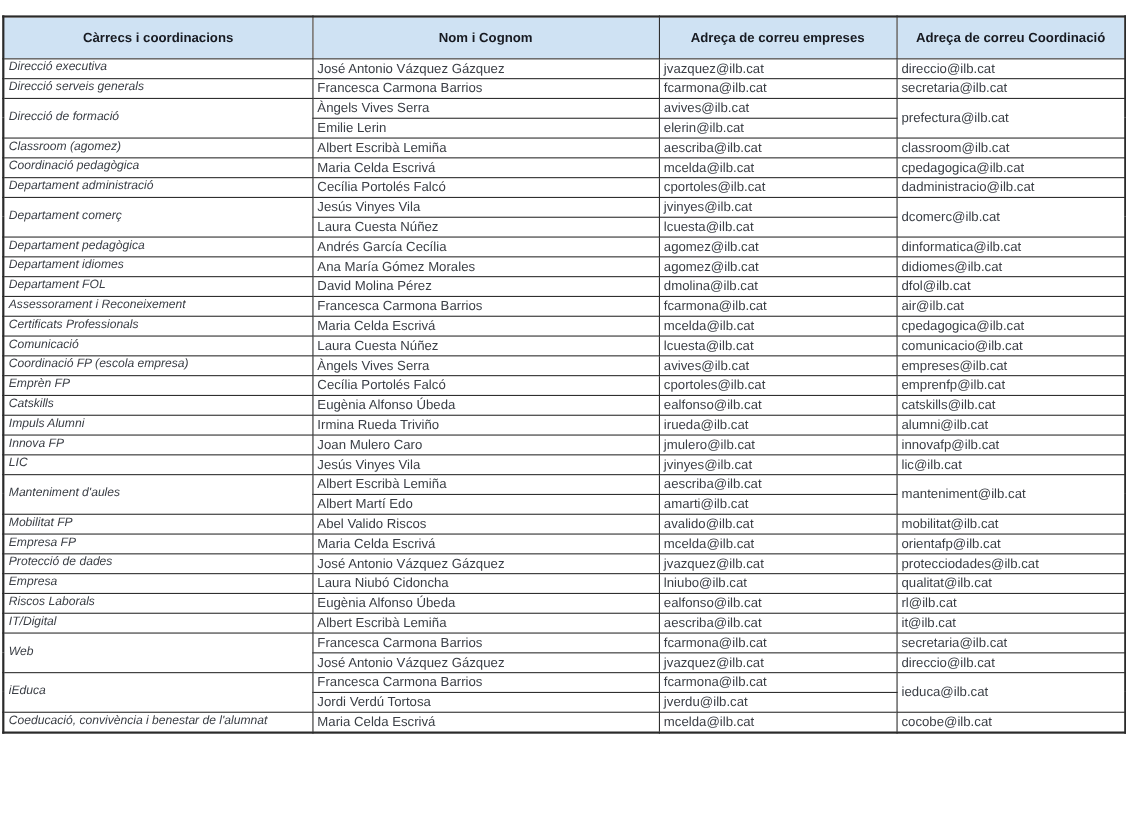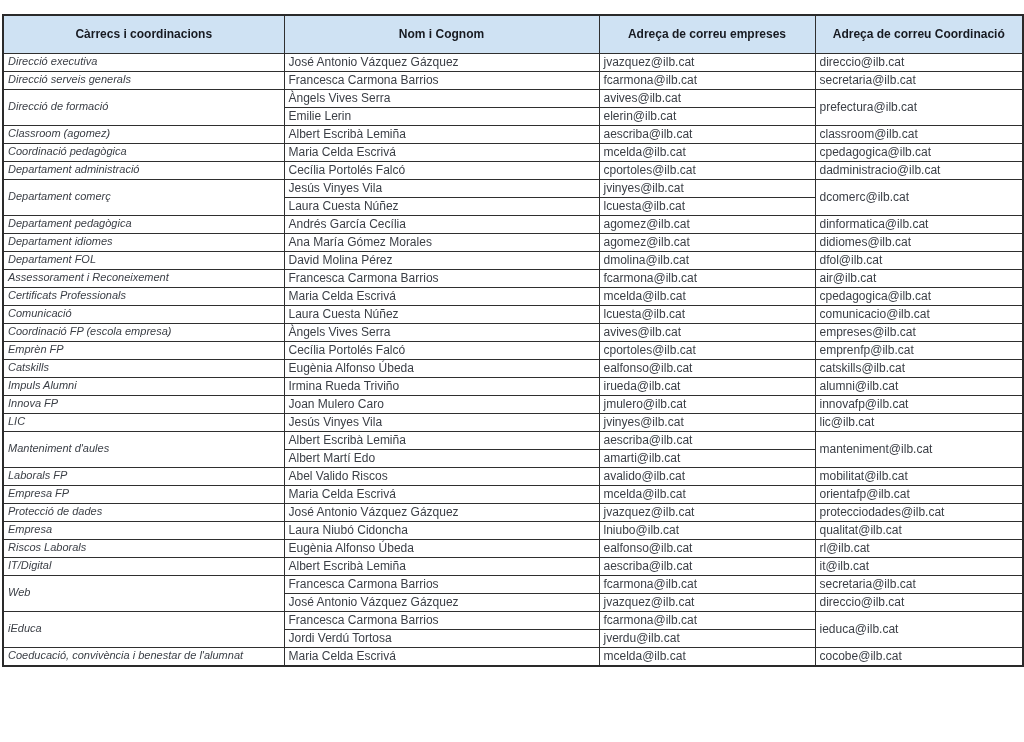--- a/index.html
+++ b/index.html
@@ -200,21 +200,21 @@
           <td class="col-carrec" rowspan="2">Manteniment d'aules</td>
           <td class="col-nom">Albert Escribà Lemiña</td>
           <td class="col-professor">aescriba@ilb.cat</td>
           <td class="col-coordinacio" rowspan="2">manteniment@ilb.cat</td>
         </tr>
         <tr>
           <td class="col-nom">Albert Martí Edo</td>
           <td class="col-professor">amarti@ilb.cat</td>
         </tr>
         <tr>
-          <td class="col-carrec">Laborals FP</td>
+          <td class="col-carrec">Mobilitat FP</td>
           <td class="col-nom">Abel Valido Riscos</td>
           <td class="col-professor">avalido@ilb.cat</td>
           <td class="col-coordinacio">mobilitat@ilb.cat</td>
         </tr>
         <tr>
           <td class="col-carrec">Empresa FP</td>
           <td class="col-nom">Maria Celda Escrivá</td>
           <td class="col-professor">mcelda@ilb.cat</td>
           <td class="col-coordinacio">orientafp@ilb.cat</td>
         </tr>

